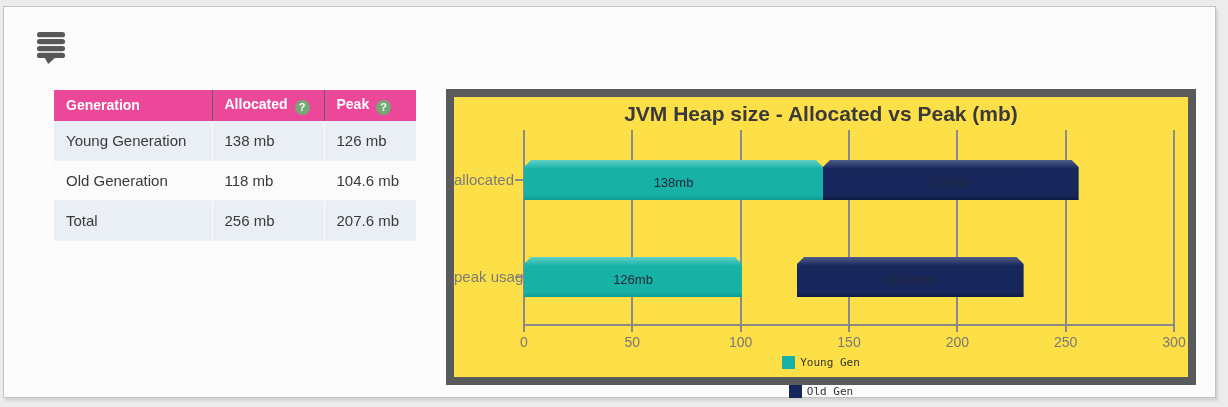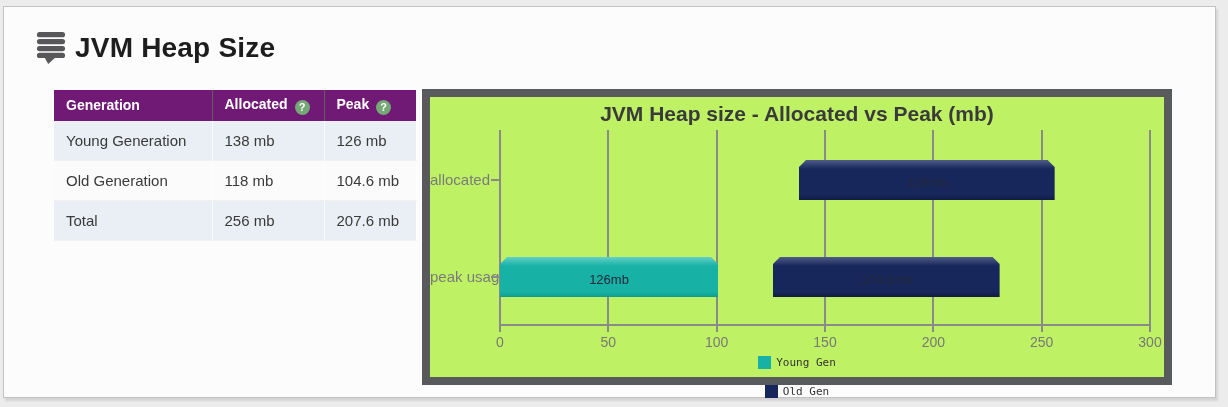--- a/index.html
+++ b/index.html
@@ -38,21 +38,21 @@
     position: absolute;
     left: 50px; top: 83px;
     width: 362px;
     border-collapse: collapse;
     table-layout: fixed;
   }
   .heap-table col.c1 { width: 158px; }
   .heap-table col.c2 { width: 112px; }
   .heap-table col.c3 { width: 92px; }
   .heap-table th {
-    background: #701a75;
+    background: #ec4899;
     color: #ffffff;
     font-size: 14px;
     font-weight: bold;
     text-align: left;
     padding: 6px 12px;
     height: 28px;
     border-right: 1px solid #5f5f61;
     white-space: nowrap;
   }
   .heap-table th:last-child { border-right: none; }
@@ -77,24 +77,24 @@
     font-weight: bold;
     align-items: center;
     justify-content: center;
     margin-left: 7px;
     vertical-align: -2px;
     cursor: pointer;
   }
   
   .chart-panel {
     position: absolute;
-    left: 418px; top: 82px;
+    left: 442px; top: 82px;
     width: 750px; height: 296px;
     border: 8px solid #595a5c;
-    background: #bef264;
+    background: #fde047;
   }
   .chart-inner {
     position: relative;
     width: 734px; height: 280px;
     font-family: "Liberation Sans", sans-serif;
   }
   .chart-title {
     position: absolute;
     left: 0; top: 5px;
     width: 100%;
@@ -175,21 +175,20 @@
       <svg width="30" height="33" viewBox="0 0 32 35">
         <g fill="#58585a">
           <rect x="1" y="1" width="30" height="5.6" rx="2.8"></rect>
           <rect x="1" y="8.4" width="30" height="5.6" rx="2.8"></rect>
           <rect x="1" y="15.8" width="30" height="5.6" rx="2.8"></rect>
           <rect x="1" y="23.2" width="30" height="5.6" rx="2.8"></rect>
           <path d="M9 28 L21 28 L13 35 Z"></path>
         </g>
       </svg>
     </span>
-    <h1>JVM Heap Size</h1>
   </div>
 
   <table class="heap-table">
     <colgroup>
         <col class="c1">
         <col class="c2">
         <col class="c3">
       </colgroup>
     <thead>
       <tr>
@@ -236,20 +235,23 @@
         <div class="x-tick-label" style="left: 370px; top: 237px;">150</div>
         <div class="gridline" style="left: 502.333px; top: 33px; height: 202px;"></div>
         <div class="x-tick-label" style="left: 478.333px; top: 237px;">200</div>
         <div class="gridline" style="left: 610.667px; top: 33px; height: 202px;"></div>
         <div class="x-tick-label" style="left: 586.667px; top: 237px;">250</div>
         <div class="gridline" style="left: 719px; top: 33px; height: 202px;"></div>
         <div class="x-tick-label" style="left: 695px; top: 237px;">300</div>
         <div class="x-axis" style="left: 69px; top: 227px; width: 652px;"></div>
         <div class="category-label" style="top: 63px;">allocated</div>
         <div class="category-tick" style="left: 61px; top: 82px;"></div>
+        <div class="seg" style="left: 70px; top: 63px; width: 299px; background: linear-gradient(rgb(99, 209, 200) 0px, rgb(23, 177, 165) 9px, rgb(23, 177, 165) calc(100% - 5px), rgb(15, 156, 146) 100%);">
+          <span class="bar-label">138mb</span>
+        </div>
         <div class="seg" style="left: 369px; top: 63px; width: 255.667px; background: linear-gradient(rgb(79, 92, 136) 0px, rgb(23, 39, 91) 9px, rgb(23, 39, 91) calc(100% - 5px), rgb(16, 28, 68) 100%);">
           <span class="bar-label">118mb</span>
         </div>
         <div class="category-label" style="top: 160px;">peak usage</div>
         <div class="category-tick" style="left: 61px; top: 179px;"></div>
         <div class="seg" style="left: 70px; top: 160px; width: 218px; background: linear-gradient(rgb(99, 209, 200) 0px, rgb(23, 177, 165) 9px, rgb(23, 177, 165) calc(100% - 5px), rgb(15, 156, 146) 100%);">
           <span class="bar-label">126mb</span>
         </div>
         <div class="seg" style="left: 343px; top: 160px; width: 226.633px; background: linear-gradient(rgb(79, 92, 136) 0px, rgb(23, 39, 91) 9px, rgb(23, 39, 91) calc(100% - 5px), rgb(16, 28, 68) 100%);">
           <span class="bar-label">104.6mb</span>

